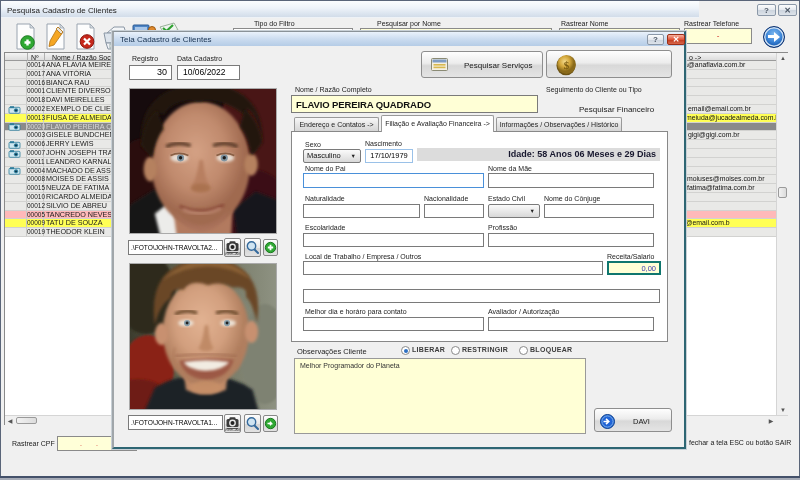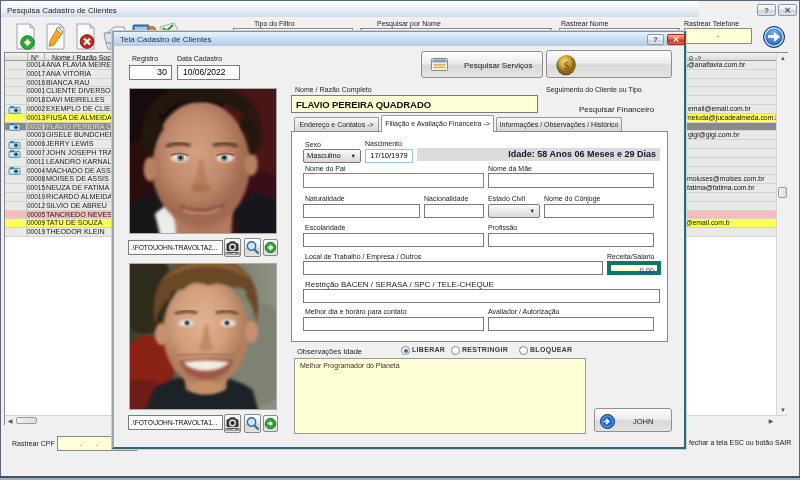--- a/index.html
+++ b/index.html
@@ -529,43 +529,42 @@
   <div class="pfield" style="left:252px;top:72px;width:110px;height:14px;"></div>
 
   <div class="plabel" style="left:13px;top:92px;">Escolaridade</div>
   <div class="plabel" style="left:196px;top:92px;">Profissão</div>
   <div class="pfield" style="left:11px;top:101px;width:181px;height:14px;"></div>
   <div class="pfield" style="left:196px;top:101px;width:166px;height:14px;"></div>
 
   <div class="plabel" style="left:13px;top:121px;">Local de Trabalho / Empresa / Outros</div>
   <div class="plabel" style="left:315px;top:121px;">Receita/Salario</div>
   <div class="pfield" style="left:11px;top:129px;width:300px;height:14px;"></div>
-  <div class="abs" style="left:315px;top:129px;width:54px;height:14px;background:#ffffd6;border:4px solid #0f766e;font-size:7.5px;color:#3b3bb0;text-align:right;line-height:12px;padding-right:3px;">0,00</div>
-
-  <div class="plabel" style="left:13px;top:148px;font-size:8px;">Restrição BACEN / SERASA / SPC / TELE-CHEQUE</div>
+  <div class="abs" style="left:315px;top:129px;width:54px;height:14px;background:#ffffd6;border:2px solid #0f766e;font-size:7.5px;color:#3b3bb0;text-align:right;line-height:12px;padding-right:3px;">0,00</div>
+
   <div class="pfield" style="left:11px;top:157px;width:357px;height:14px;"></div>
 
   <div class="plabel" style="left:13px;top:176px;">Melhor dia e horáro para contato</div>
   <div class="plabel" style="left:196px;top:176px;">Avaliador / Autorização</div>
   <div class="pfield" style="left:11px;top:185px;width:181px;height:14px;"></div>
   <div class="pfield" style="left:196px;top:185px;width:166px;height:14px;"></div>
 </div>
 
-<div class="dlabel" style="left:183px;top:315px;font-size:7.5px;">Observações Idade</div>
+<div class="dlabel" style="left:183px;top:315px;font-size:7.5px;">Observações Cliente</div>
 <div class="radio sel" style="left:287px;top:314px;"></div>
 <div class="rlabel" style="left:298px;top:314px;">LIBERAR</div>
 <div class="radio" style="left:337px;top:314px;"></div>
 <div class="rlabel" style="left:348px;top:314px;">RESTRINGIR</div>
 <div class="radio" style="left:405px;top:314px;"></div>
 <div class="rlabel" style="left:416px;top:314px;">BLOQUEAR</div>
 <div class="abs" style="left:180px;top:326px;width:292px;height:76px;background:#ffffd6;border:1px solid #999;">
       <span style="position:absolute;left:5px;top:3px;font-size:7px;color:#333;">Melhor Programador do Planeta</span>
     </div>
 
 <div class="btn3d" id="bsair" style="left:480px;top:376px;width:78px;height:24px;">
       <svg style="position:absolute;left:5px;top:5px;" width="15" height="15" viewBox="0 0 15 15">
         <circle cx="7.5" cy="7.5" r="7" fill="#1f63d6" stroke="#0a3e8c"></circle>
         <circle cx="7.5" cy="7.5" r="5.6" fill="none" stroke="#7db0ea" stroke-width="1"></circle>
         <path d="M3.5 7.5 h4.5 M6 4.8 L8.8 7.5 L6 10.2" stroke="#fff" stroke-width="1.6" fill="none"></path>
       </svg>
-      <span style="position:absolute;left:38px;top:8px;font-size:7.5px;">JOHN</span>
+      <span style="position:absolute;left:38px;top:8px;font-size:7.5px;">DAVI</span>
     </div>
 </div>
 
 </body></html>

